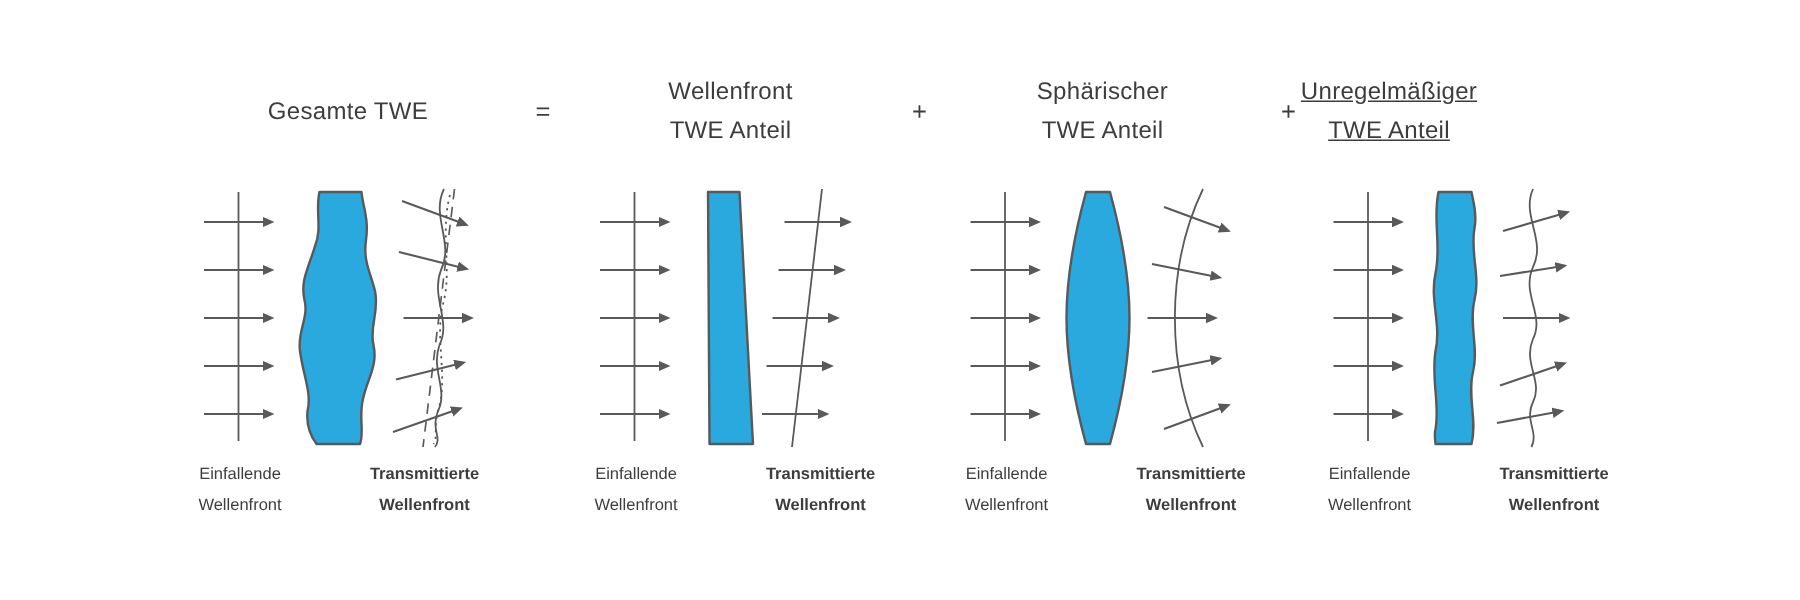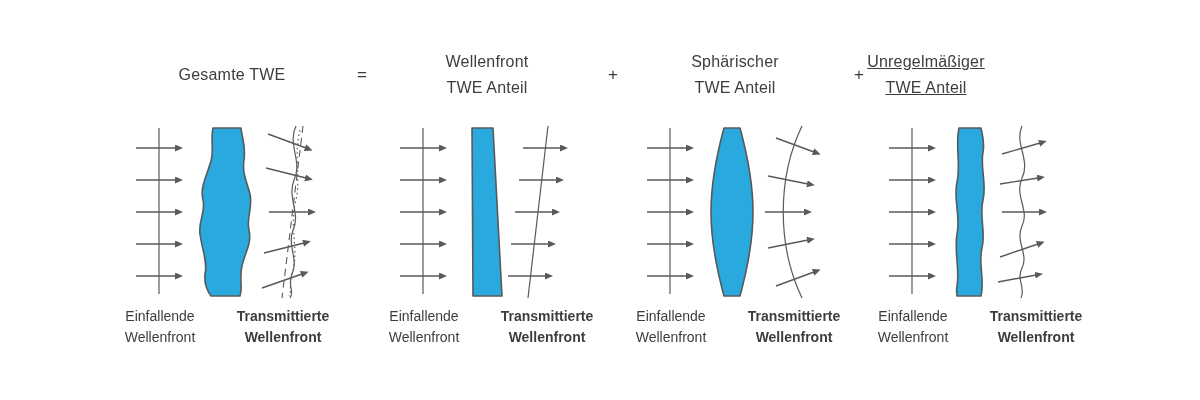--- a/index.html
+++ b/index.html
@@ -43,21 +43,21 @@
   .wl{stroke:var(--line);stroke-width:1.2;fill:none;}
   .ar{stroke:var(--line);stroke-width:1.4;fill:none;}
   .twl{stroke:var(--line);stroke-width:1.2;fill:none;}
   .dash{stroke:var(--line);stroke-width:1.1;fill:none;stroke-dasharray:7 5;}
   .dots{stroke:var(--line);stroke-width:1.2;fill:none;stroke-dasharray:1.5 3;}
   .element{fill:var(--element-fill);stroke:var(--line);stroke-width:1.6;stroke-linejoin:round;}
   .ahp{fill:var(--line);}
   
   .wf-label{
     position:absolute;top:190px;
-    font-size:14px;line-height:21px;
+    font-size:11px;line-height:21px;
     text-align:center;color:var(--text);
     white-space:pre-line;
   }
   .wf-label.incident{left:0;width:114px;}
   .wf-label.transmitted{left:114px;width:132px;font-weight:bold;}
 </style>
 </head>
 <body>
 
 <div class="stage">

